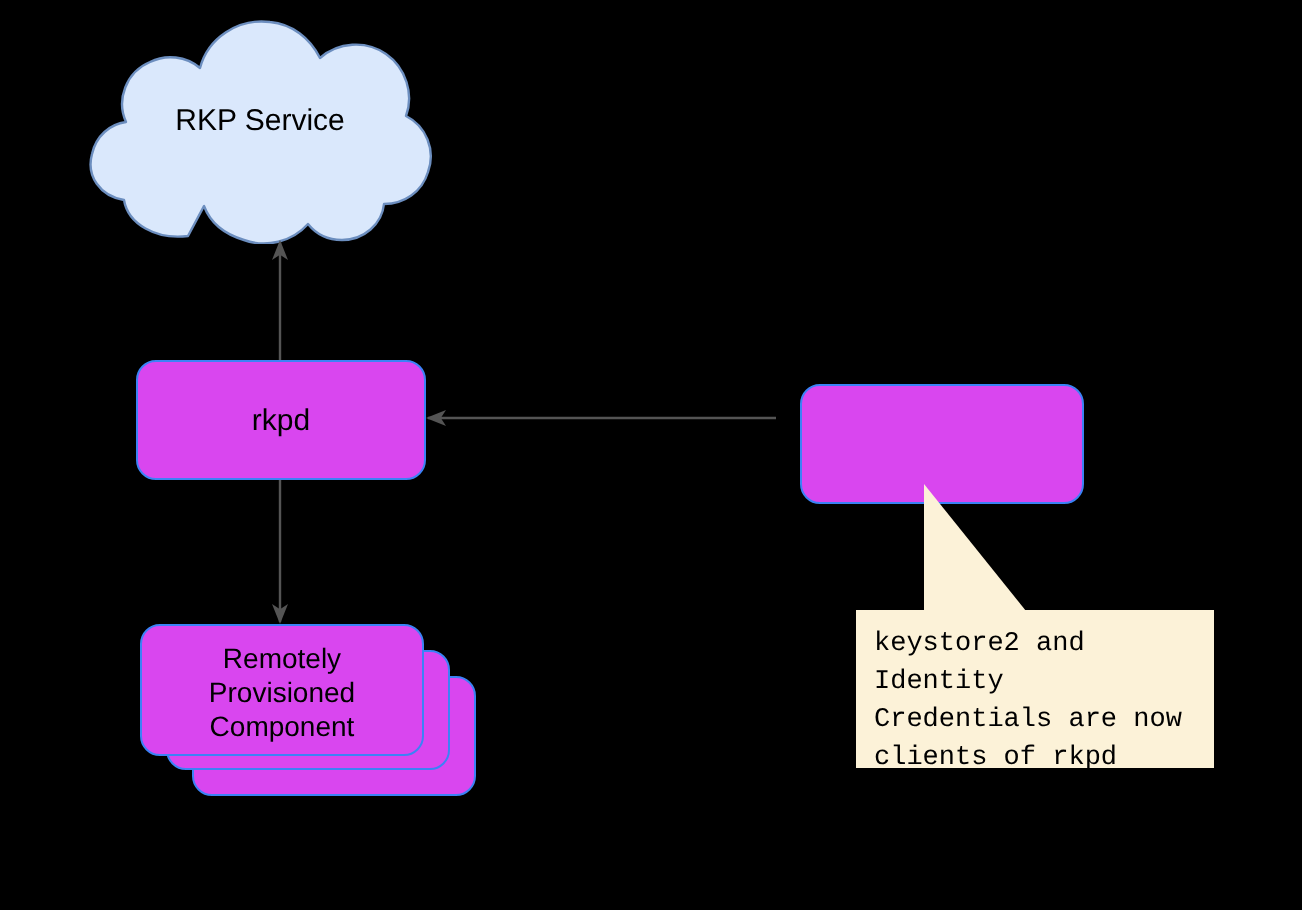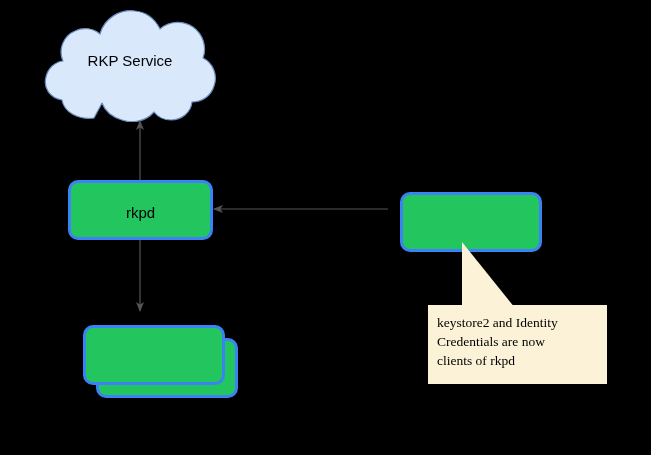--- a/index.html
+++ b/index.html
@@ -41,22 +41,22 @@
     top: 52px;
     width: 176px;
     text-align: center;
     font-size: 15px;
     color: #000000;
   }
 
   
   .gbox {
     position: absolute;
-    background: #22c55e;
-    border: 3px solid #3b82f6;
+    background: #d946ef;
+    border: 1px solid #3b82f6;
     border-radius: 10px;
     box-sizing: border-box;
   }
 
   
   #rkpd-box {
     left: 68px;
     top: 180px;
     width: 145px;
     height: 60px;
@@ -137,21 +137,21 @@
     box-sizing: border-box;
   }
   #note-text {
     position: absolute;
     left: 437px;
     top: 313px;
     width: 166px;
     color: #000000;
     font-size: 13.5px;
     line-height: 19px;
-    font-family: Liberation Serif, serif;
+    font-family: Liberation Mono, monospace;
     white-space: pre-line;
   }
 </style>
 </head>
 <body>
 
 <div id="canvas">
 
   <svg id="cloud-shape" viewBox="0 0 176 116">
     <path d="M52,112
@@ -175,20 +175,25 @@
   <div id="cloud-label" class="node-label">RKP Service</div>
 
   <div id="rkpd-box" class="gbox">
     <div id="rkpd-label" class="node-label">rkpd</div>
   </div>
 
   <div id="clients-shadow-1" class="gbox"></div>
 
   <div id="rpc-shadow-2" class="gbox"></div>
   <div id="rpc-shadow-1" class="gbox"></div>
+  <div id="rpc-box" class="gbox">
+    <div id="rpc-label" class="node-label" style="white-space: pre-line;">Remotely
+Provisioned
+Component</div>
+  </div>
 
   <svg id="conn-layer" viewBox="0 0 651 455">
     <defs>
       <marker id="arrowhead" markerWidth="10" markerHeight="8" refX="9" refY="4" orient="auto" markerUnits="userSpaceOnUse">
         <path d="M0,0 L10,4 L0,8 L2.6,4 Z" fill="#545454"></path>
       </marker>
     </defs>
 
     <g>
       <line x1="140" y1="180" x2="140" y2="121" stroke="#545454" stroke-width="1.2" marker-end="url(#arrowhead)"></line>

